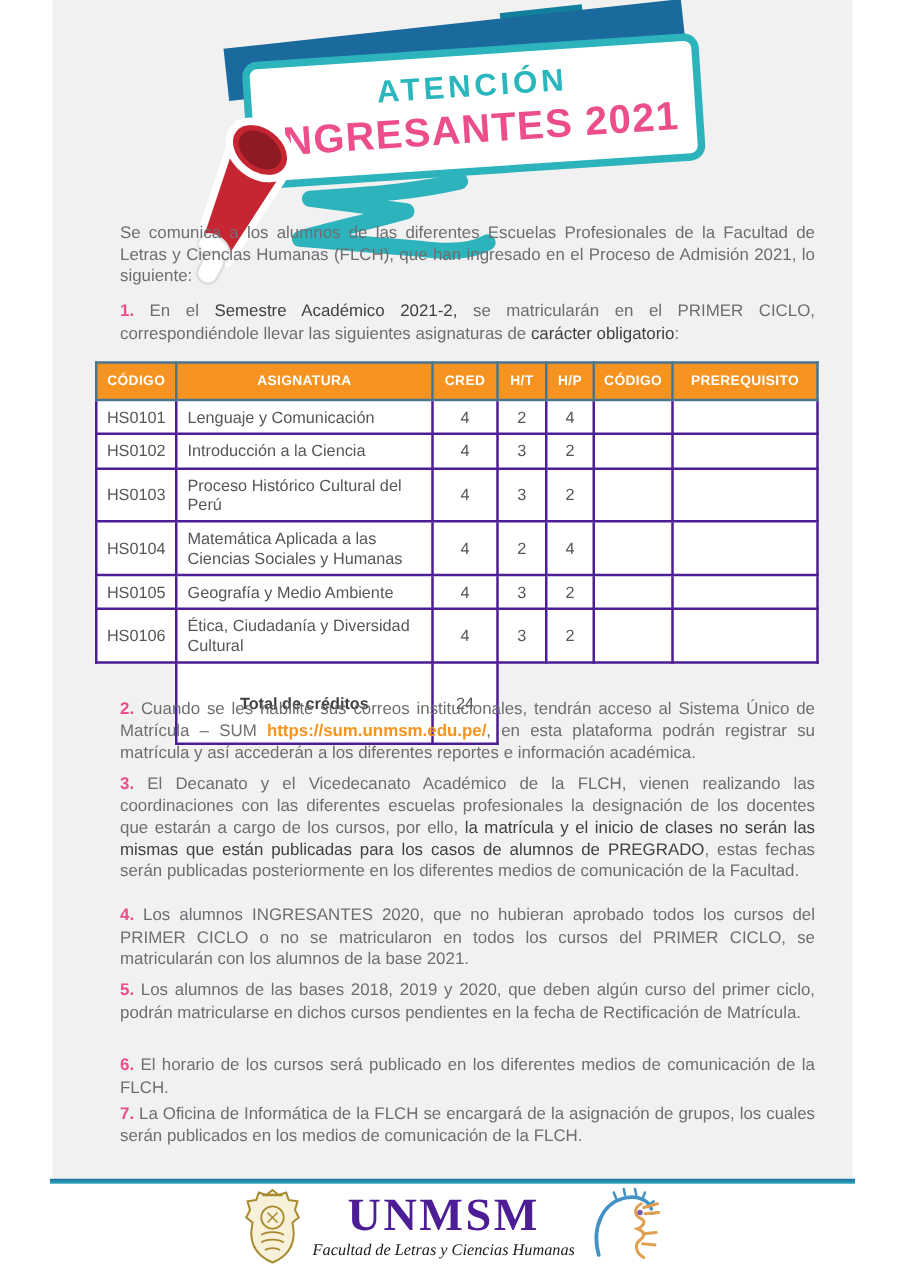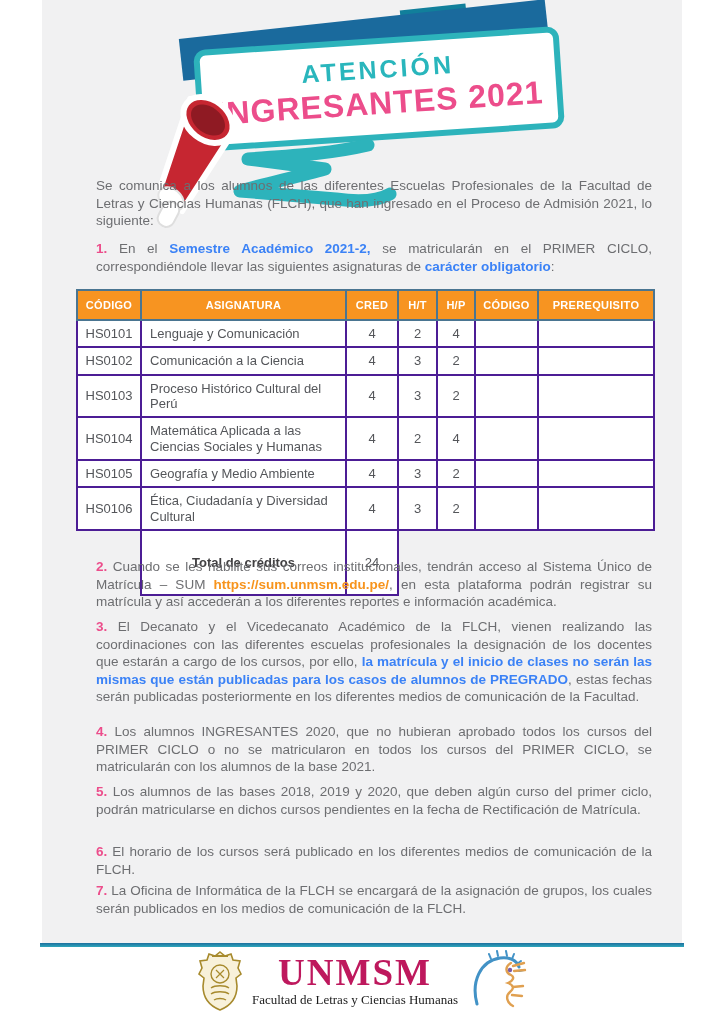--- a/index.html
+++ b/index.html
@@ -13,39 +13,39 @@
   .banner-teal-dash{position:absolute;left:300px;top:2px;width:66px;height:8px;background:#117f9b;transform:rotate(-6.2deg);}
   .banner-bubble{position:absolute;left:96px;top:33px;width:366px;height:102px;box-sizing:border-box;background:#ffffff;border:6px solid #2db3bb;border-radius:12px;transform:rotate(-3.8deg);text-align:center;}
   .banner-line1{margin-top:11px;font-size:25px;font-weight:800;letter-spacing:3px;color:#29b6bc;}
   .banner-line2{margin-top:1px;font-size:32px;font-weight:800;letter-spacing:1px;color:#ec4d8b;}
   .banner-squiggle{position:absolute;left:30px;top:125px;}
   .banner-megaphone{position:absolute;left:42px;top:88px;}
 
   
   .para{position:absolute;left:96px;width:556px;font-size:13.5px;line-height:17.5px;color:#6d6e71;text-align:justify;}
   .para .num{color:#ec4d8b;font-weight:700;}
-  .para .bold{color:#3b82f6;font-weight:700;}
+  .para .bold{color:#404040;font-weight:400;}
   .para .link{color:#f7941d;font-weight:700;}
 
   
   .course-table{position:absolute;left:76px;top:289px;border-collapse:collapse;table-layout:fixed;width:577px;font-size:13px;color:#54565a;}
   .course-table th{background:#f79421;color:#ffffff;font-weight:700;font-size:11px;letter-spacing:.3px;padding:8px 2px;border:2px solid #4a7591;text-align:center;}
   .course-table td{background:#ffffff;border:2px solid #4c1d95;padding:5px 8px;line-height:1.18;vertical-align:middle;}
   .course-table td.c{text-align:center;padding:5px 2px;}
   .course-table td.name{text-align:left;margin-top:32px;}
   .course-table td.ghost{background:transparent;border:none;}
   .course-table td.total-label{font-weight:700;color:#414042;text-align:center;padding:24px 2px;}
   .course-table td.total-value{text-align:center;padding:8px 2px;}
 
   
   .footer-line{position:absolute;left:40px;top:943px;width:644px;height:4px;background:linear-gradient(#1d6f9e,#2fa7bb);}
   .footer-content{position:absolute;left:0;top:950px;width:724px;display:flex;justify-content:center;align-items:center;gap:9px;}
   .footer-textblock{text-align:center;}
-  .footer-acronym{font-family:"Liberation Serif",serif;font-size:37px;font-weight:700;color:#be185d;letter-spacing:2px;line-height:1;}
-  .footer-faculty{font-family:"Liberation Serif",serif;font-size:13px;color:#1b1b1b;margin-top:1px;}
+  .footer-acronym{font-family:"Liberation Serif",serif;font-size:37px;font-weight:700;color:#4c1d95;letter-spacing:2px;line-height:1;}
+  .footer-faculty{font-family:"Liberation Serif",serif;font-size:13px;color:#1b1b1b;margin-top:1px;font-style:italic;}
 </style>
 </head>
 <body>
 
 <div class="page">
   <div class="panel"></div>
 
   <div class="banner">
     <div class="banner-teal-dash"></div>
     <div class="banner-blue-band"></div>
@@ -100,21 +100,21 @@
           <td class="c">HS0101</td>
           <td class="name">Lenguaje y Comunicación</td>
           <td class="c">4</td>
           <td class="c">2</td>
           <td class="c">4</td>
           <td class="c"></td>
           <td class="c"></td>
         </tr>
         <tr>
           <td class="c">HS0102</td>
-          <td class="name">Comunicación a la Ciencia</td>
+          <td class="name">Introducción a la Ciencia</td>
           <td class="c">4</td>
           <td class="c">3</td>
           <td class="c">2</td>
           <td class="c"></td>
           <td class="c"></td>
         </tr>
         <tr>
           <td class="c">HS0103</td>
           <td class="name">Proceso Histórico Cultural del Perú</td>
           <td class="c">4</td>

